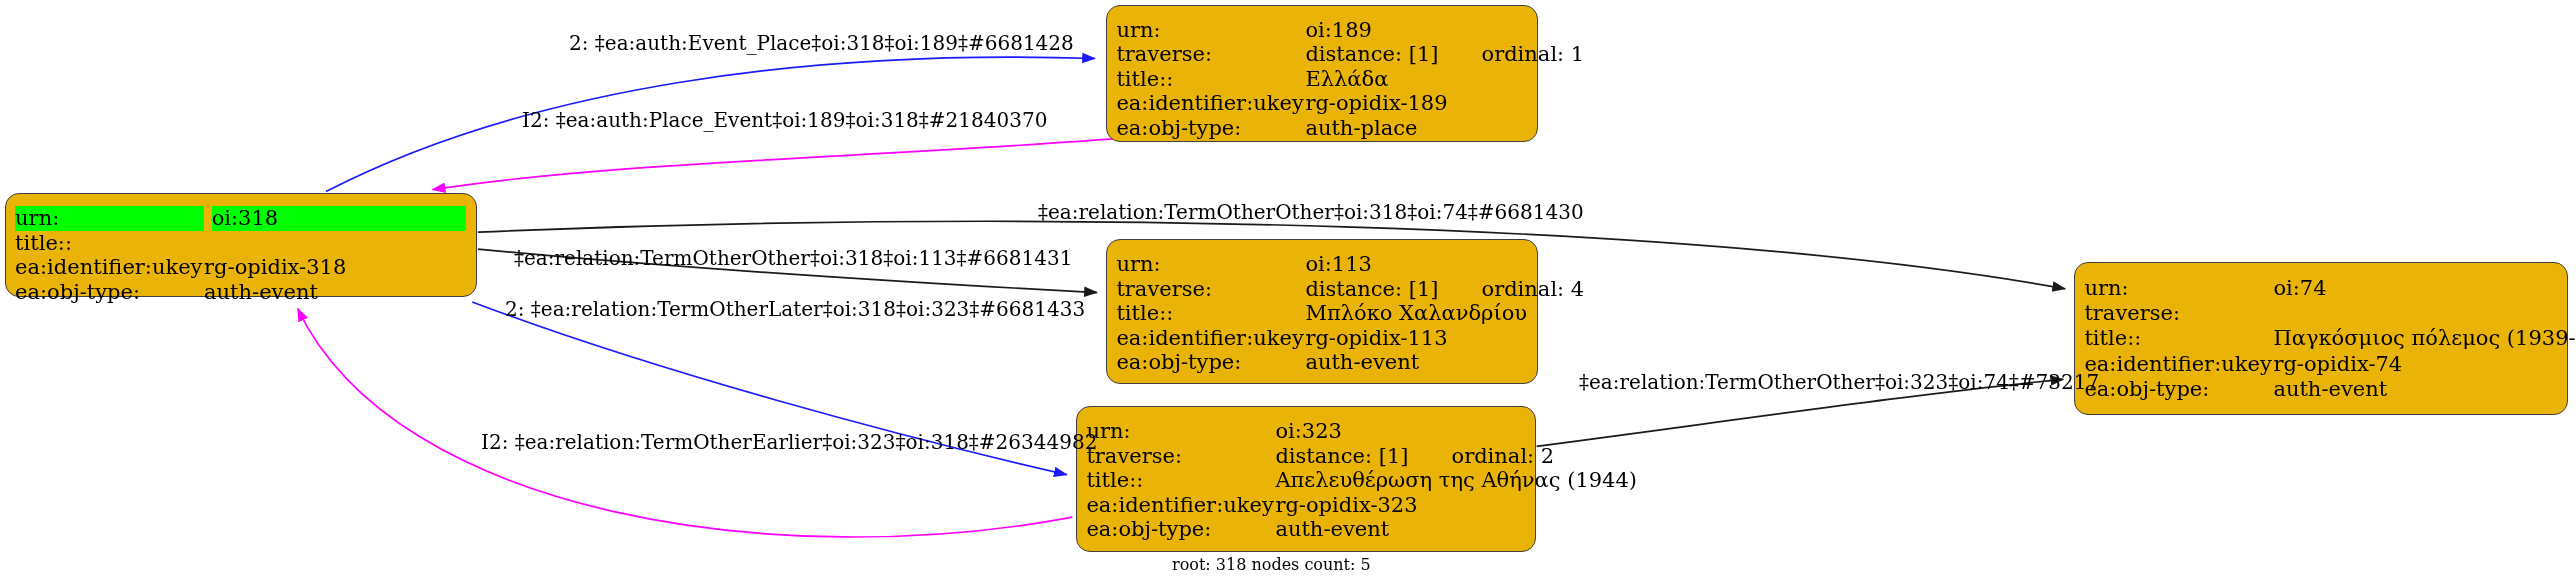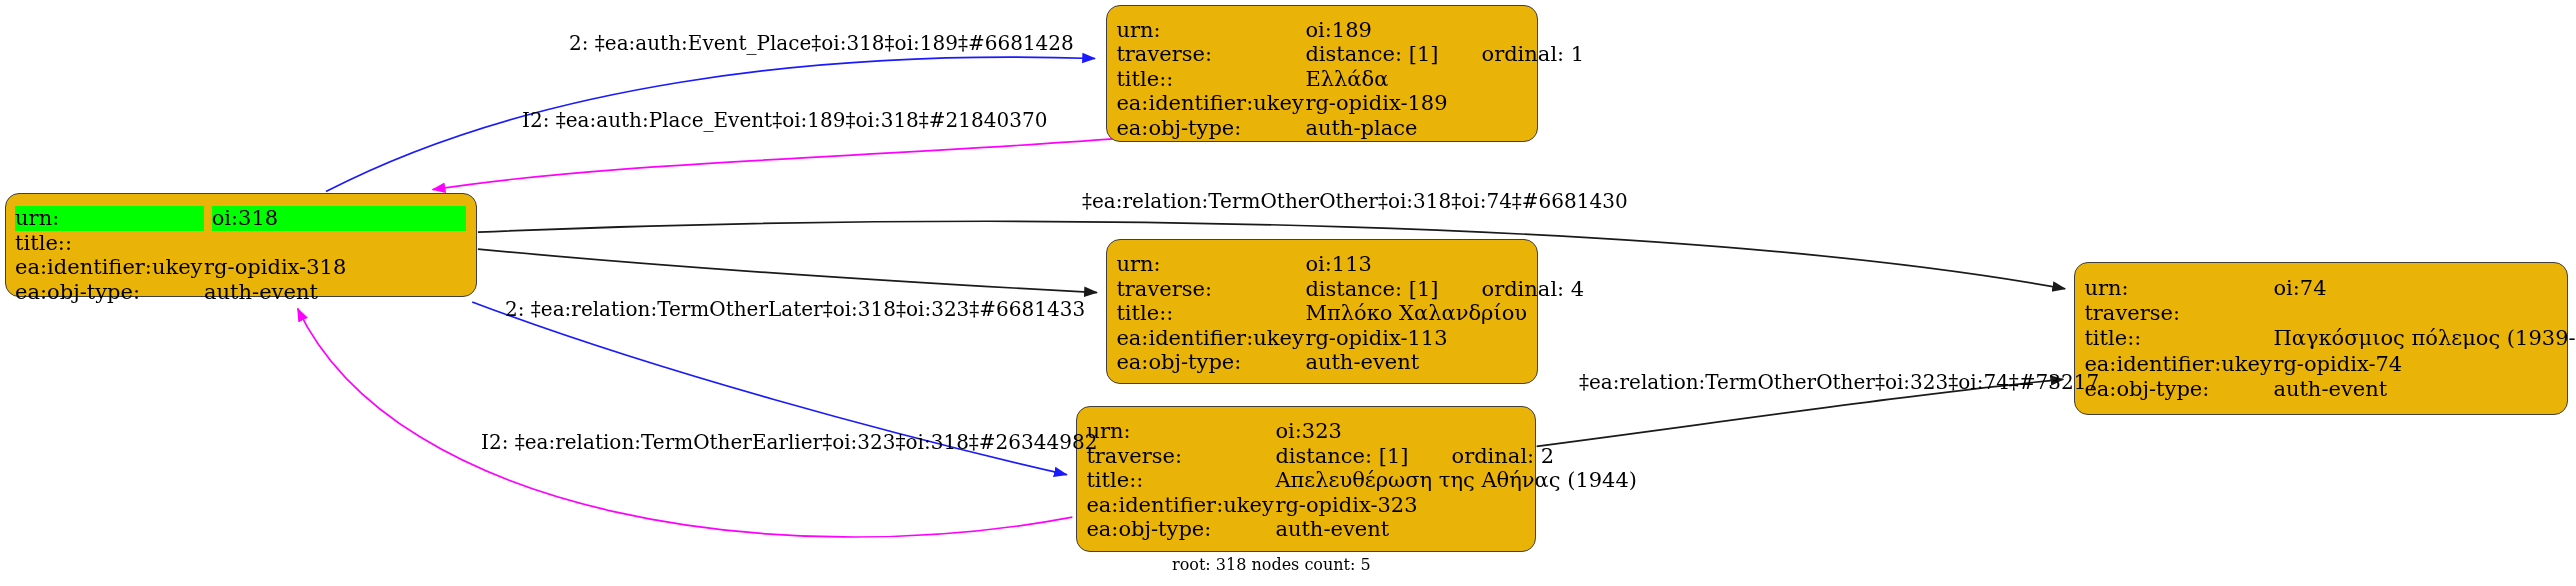--- a/index.html
+++ b/index.html
@@ -152,21 +152,22 @@
       <span class="v">rg-opidix-74</span>
     </div>
     <div class="row">
       <span class="k">ea:obj-type:</span>
       <span class="v">auth-event</span>
     </div>
   </div>
 
   <div class="elabel" style="left:529px;top:31px;margin-left:40px;">2: ‡ea:auth:Event_Place‡oi:318‡oi:189‡#6681428</div>
   <div class="elabel" style="left:522px;top:108px;">I2: ‡ea:auth:Place_Event‡oi:189‡oi:318‡#21840370</div>
-  <div class="elabel" style="left:1038px;top:189px;margin-left:44px;">‡ea:relation:TermOtherOther‡oi:318‡oi:74‡#6681430</div>
+  <div class="elabel" style="left:1038px;top:200px;">‡ea:relation:TermOtherOther‡oi:318‡oi:74‡#6681430</div>
+  <div class="elabel" style="left:514px;top:246px;">‡ea:relation:TermOtherOther‡oi:318‡oi:113‡#6681431</div>
   <div class="elabel" style="left:505px;top:297px;">2: ‡ea:relation:TermOtherLater‡oi:318‡oi:323‡#6681433</div>
   <div class="elabel" style="left:481px;top:430px;">I2: ‡ea:relation:TermOtherEarlier‡oi:323‡oi:318‡#26344982</div>
   <div class="elabel" style="left:1579px;top:370px;">‡ea:relation:TermOtherOther‡oi:323‡oi:74‡#73217</div>
 
   <div class="caption" style="left:1172px;top:555px;">root: 318 nodes count: 5</div>
 
 </div>
 
 
 </body></html>

